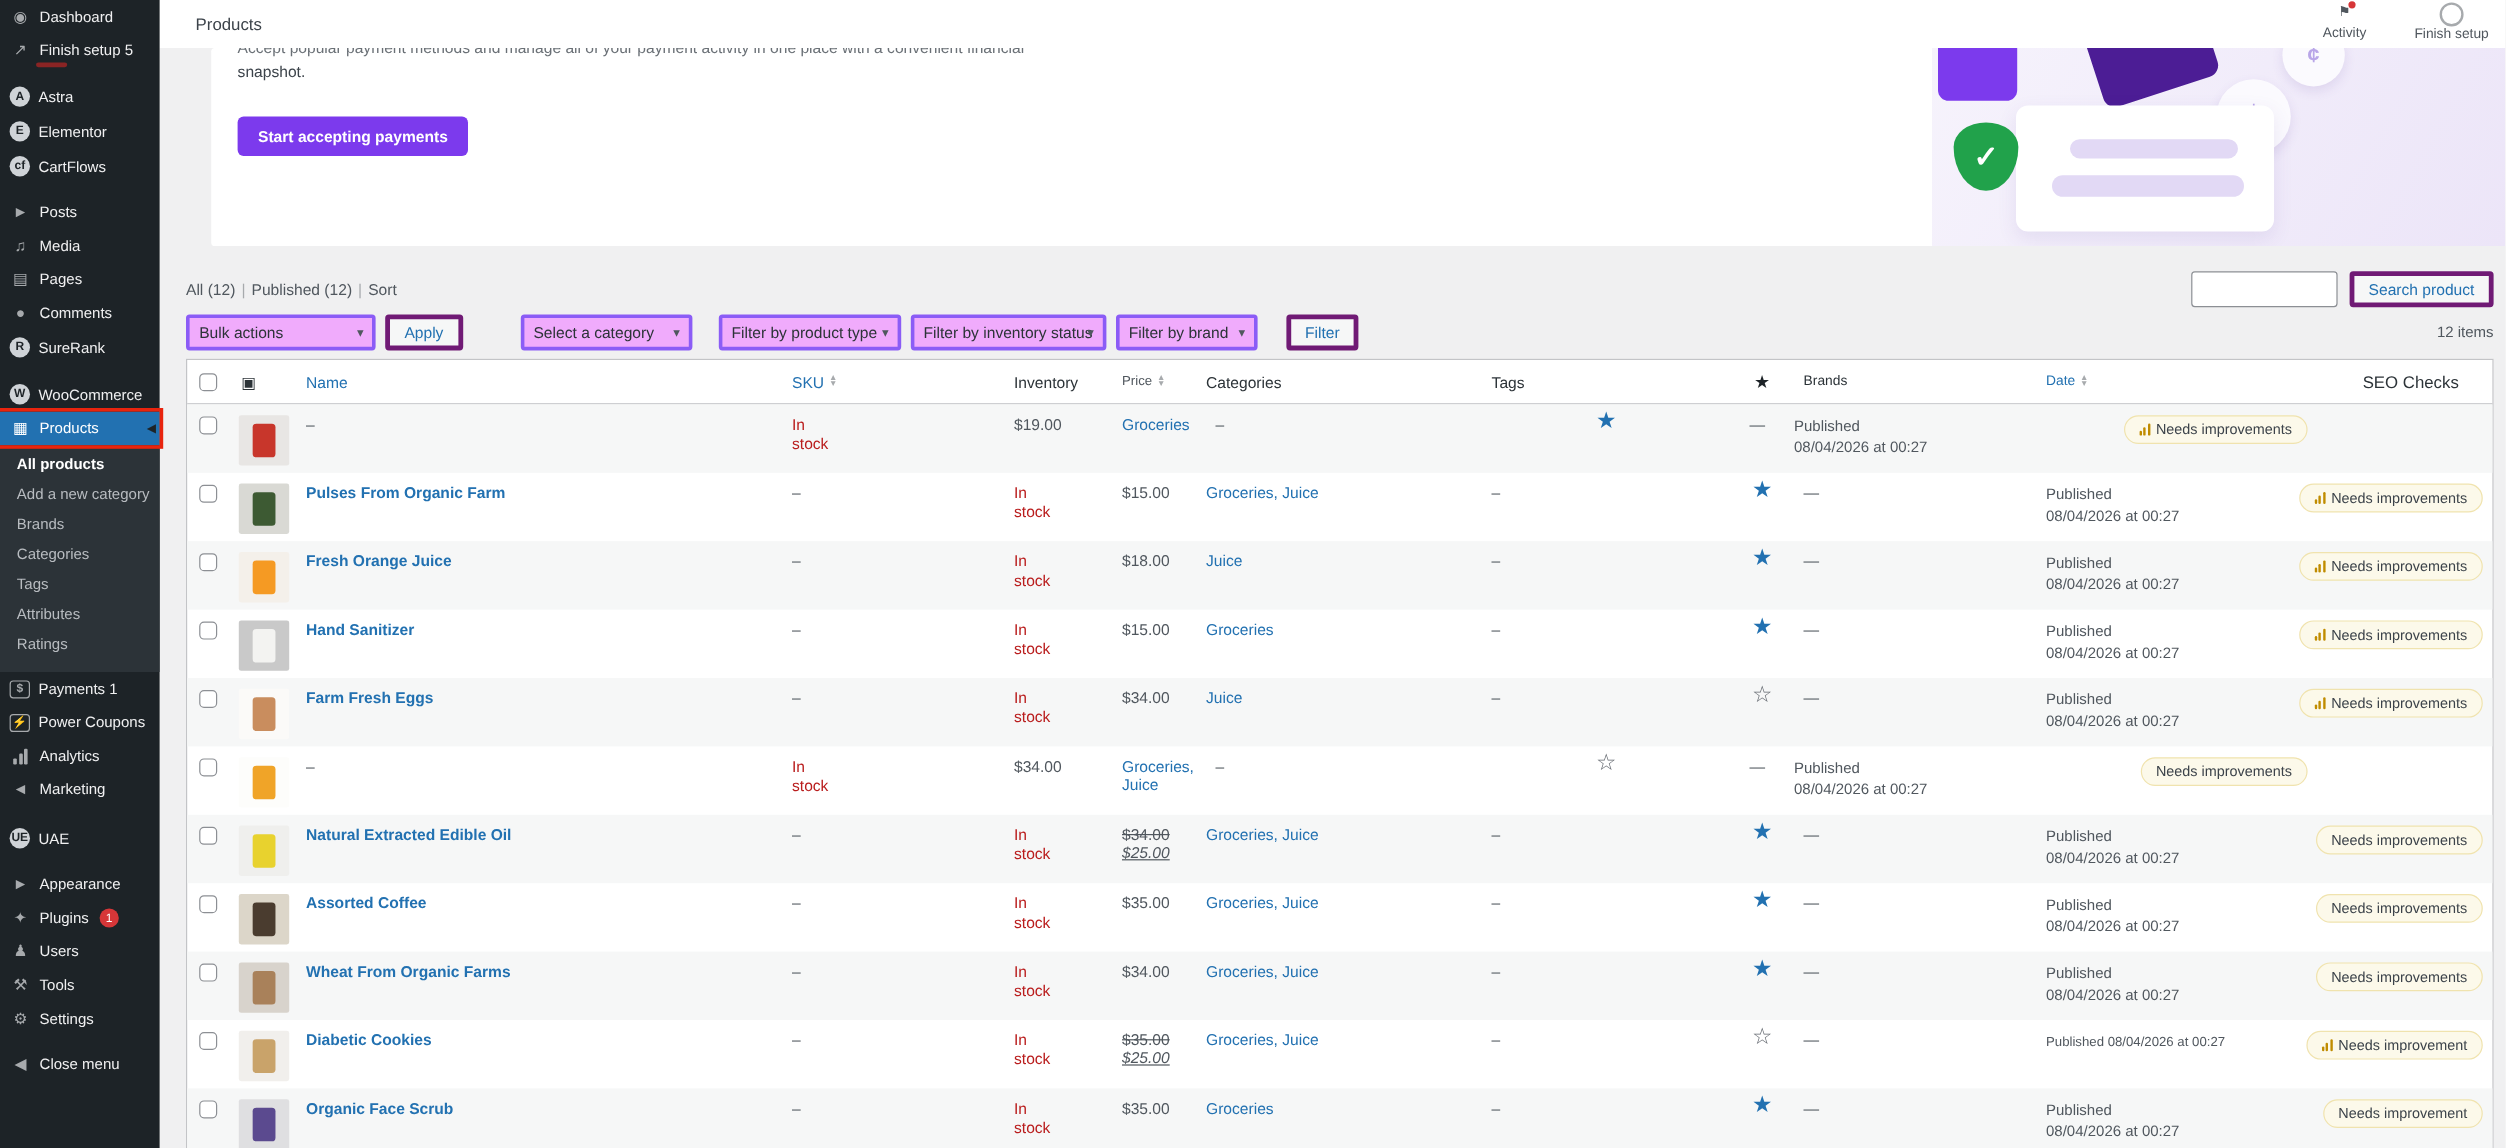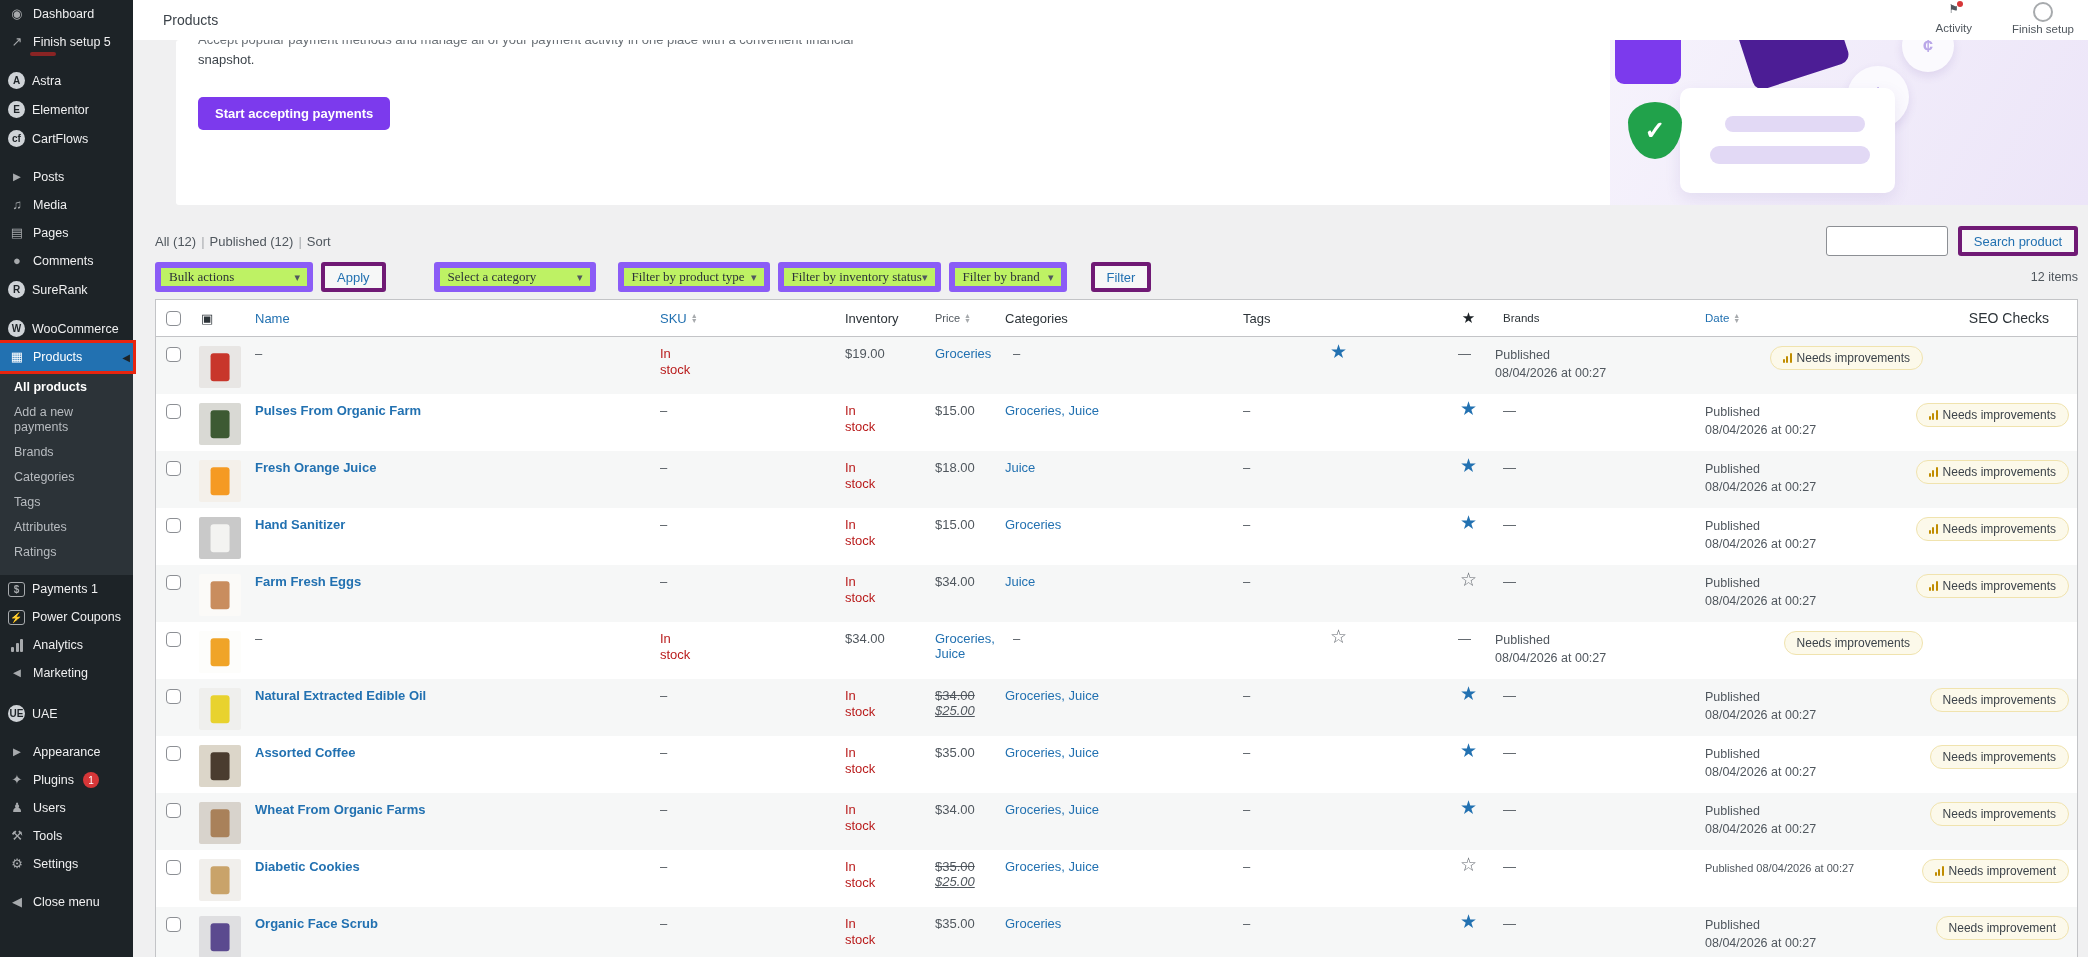--- a/index.html
+++ b/index.html
@@ -54,21 +54,21 @@
   
   .rowA { margin:20px 10px 0 22px; display:flex; justify-content:space-between; align-items:center; height:32px; }
   .views { color:#50575e; }
   .views .sepr { color:#a7aaad; margin:0 5px; }
   .views a { color:#50575e; text-decoration:none; cursor:pointer; }
   .search-cluster { display:flex; gap:10px; }
   .search-input { width:122px; height:30px; border:1px solid #8c8f94; border-radius:3px; background:#fff; padding:0 6px; font-family:inherit; font-size:13px; }
   .btn-outline { height:30px; background:#f6f7f7; border:4px solid #701a75; color:#2271b1; border-radius:3px; padding:0 12px; font-size:13px; font-family:inherit; cursor:pointer; white-space:nowrap; }
   .rowB { margin:4px 10px 0 22px; display:flex; justify-content:space-between; align-items:center; height:32px; }
   .filters { display:flex; gap:8px; align-items:center; }
-  .sel { height:30px; border:6px solid #8b5cf6; border-radius:3px; background:#bef264; color:#2c3338; font-size:13px; padding:0 24px 0 8px; display:flex; align-items:center; position:relative; cursor:pointer; white-space:nowrap;font-family:Liberation Serif, serif; }
+  .sel { height:30px; border:3px solid #8b5cf6; border-radius:3px; background:#f0abfc; color:#2c3338; font-size:13px; padding:0 24px 0 8px; display:flex; align-items:center; position:relative; cursor:pointer; white-space:nowrap; }
   .sel .chev { position:absolute; right:7px; color:#50575e; font-size:11px; }
   .items-count { color:#50575e; font-size:12.5px; }
 
   
   .table { margin:6px 10px 0 22px; background:#fff; border:1px solid #c3c4c7; }
   .tgrid { display:grid; grid-template-columns:35px 60px 405px 185px 90px 70px 230px 215px 45px 210px 230px 146px; }
   .thead { border-bottom:1px solid #c3c4c7; }
   .th { padding:9px 4px; font-size:13px; color:#2c3338; display:flex; align-items:center; gap:4px; }
   .th.link { color:#2271b1; cursor:pointer; }
   .sort { display:inline-flex; flex-direction:column; line-height:5px; font-size:7px; color:#a7aaad; }
@@ -147,21 +147,21 @@
       <span class="icn-letter">W</span>
       <span>WooCommerce</span>
     </div>
     <div class="sb-item active annotated">
       <span class="icn">▦</span>
       <span>Products</span>
       <span class="sb-arrow">◀</span>
     </div>
     <div class="sb-sub">
       <a class="current">All products</a>
-      <a>Add a new payments</a>
+      <a>Add a new category</a>
       <a>Brands</a>
       <a>Categories</a>
       <a>Tags</a>
       <a>Attributes</a>
       <a>Ratings</a>
     </div>
     <div class="sb-item">
       <span class="icn-box">$</span>
       <span>Payments 1</span>
     </div>
@@ -261,21 +261,21 @@
   </div>
 
   <div class="rowB">
     <div class="filters">
       <div class="sel" style="width:158px;">
           <span>Bulk actions</span>
           <span class="chev">▾</span>
         </div>
       <button class="btn-outline">Apply</button>
       <div style="width:32px;"></div>
-      <div class="sel" style="width:162px;">
+      <div class="sel" style="width:143px;">
           <span>Select a category</span>
           <span class="chev">▾</span>
         </div>
       <div style="width:6px;"></div>
       <div class="sel" style="width:152px;">
           <span>Filter by product type</span>
           <span class="chev">▾</span>
         </div>
       <div class="sel" style="width:163px;">
           <span>Filter by inventory status</span>

